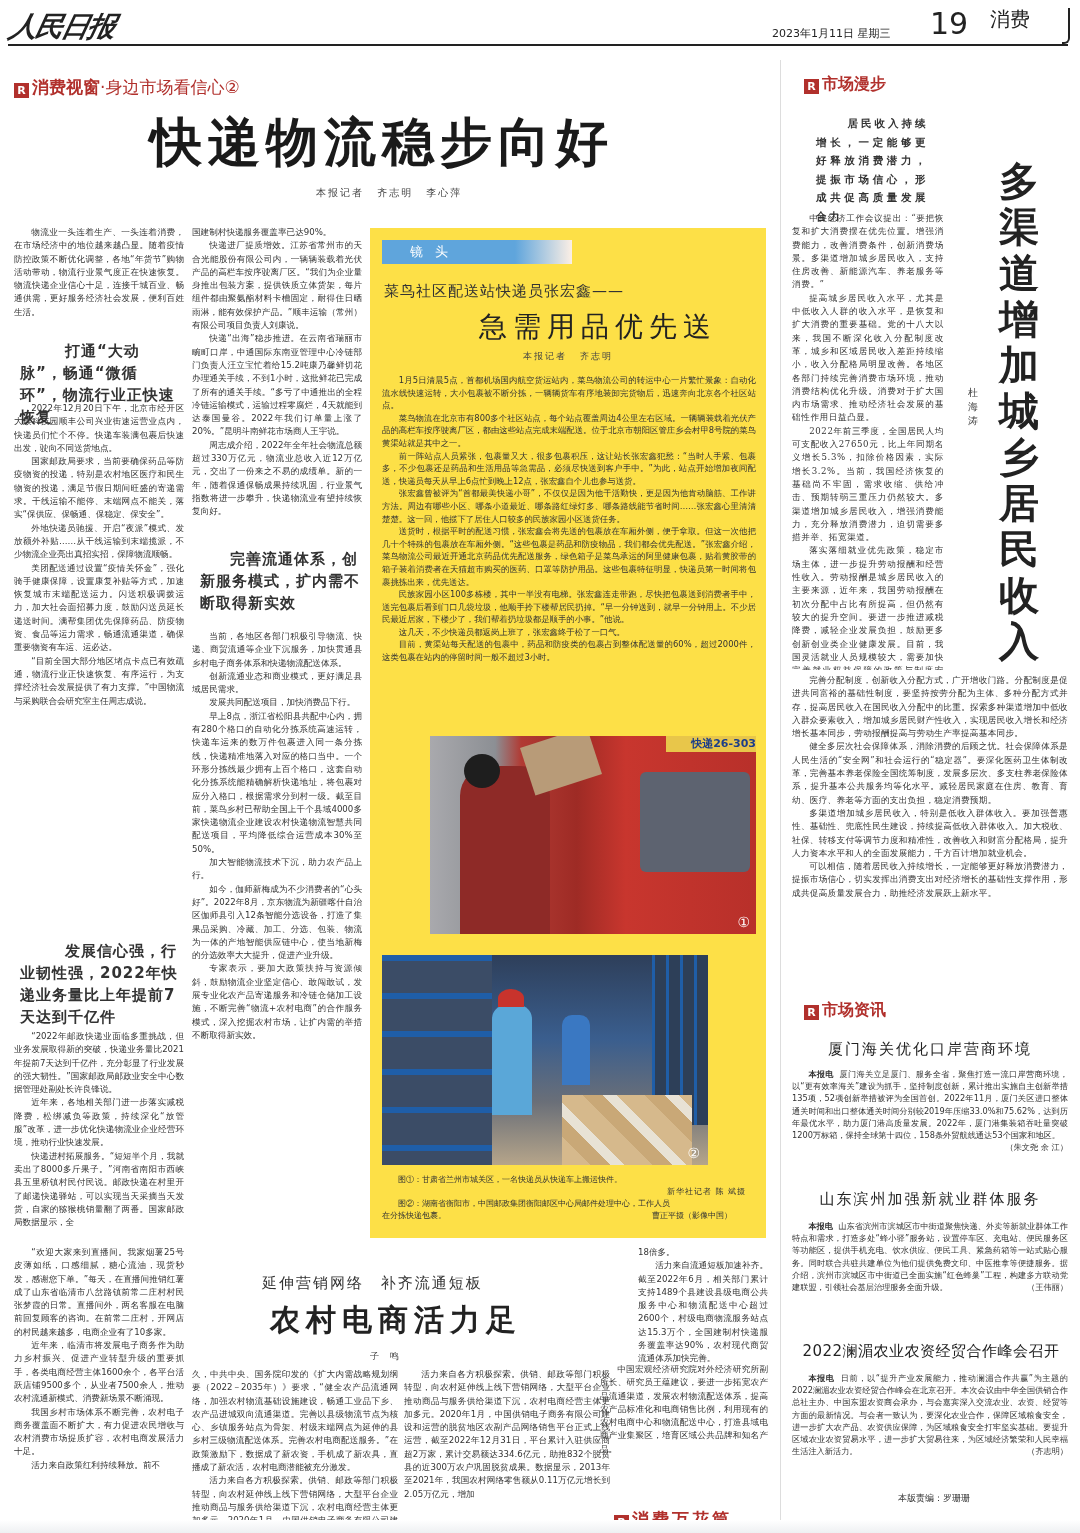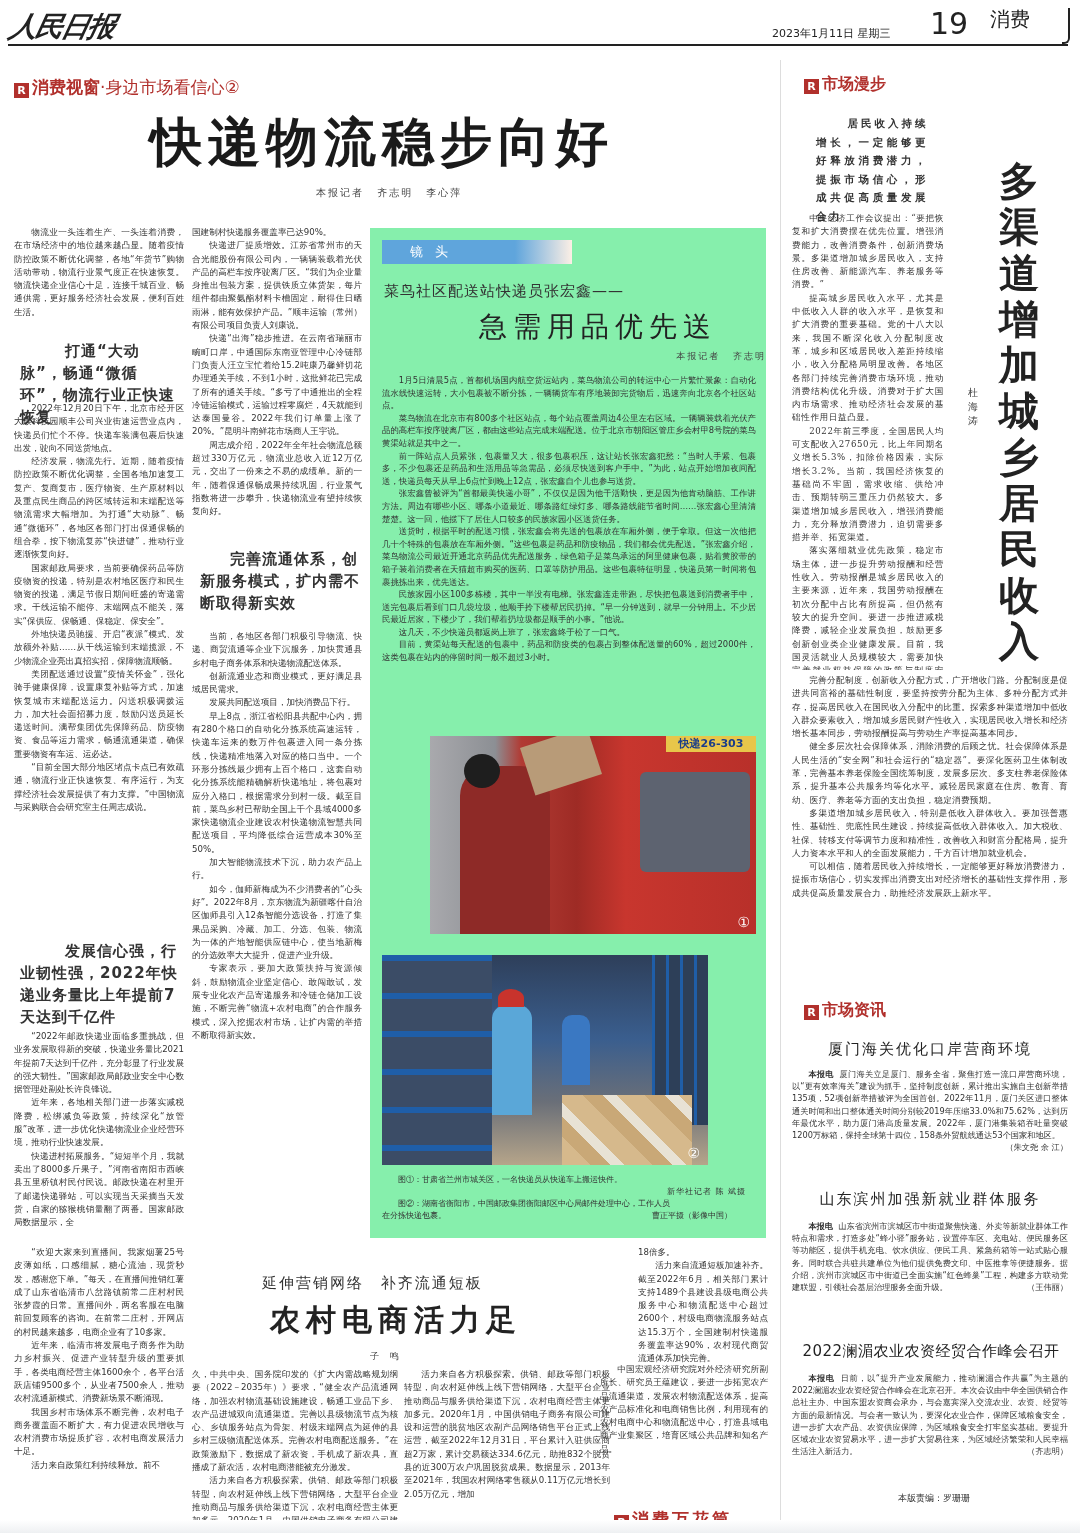--- a/index.html
+++ b/index.html
@@ -11,21 +11,21 @@
 .srif{font-family:"DejaVu Serif",serif}
 .masthead-rule{position:absolute;left:8px;right:12px;top:44px;height:2px;background:#222}
 .logo{position:absolute;left:10px;top:8px;font-size:28px;font-style:italic;font-weight:bold;font-family:"DejaVu Serif",serif;letter-spacing:-2px;transform:skewX(-12deg)}
 .date{position:absolute;left:772px;top:26px;font-size:11px;font-family:"DejaVu Sans",sans-serif}
 .pagenum{position:absolute;left:930px;top:6px;font-size:30px;font-family:"DejaVu Sans",sans-serif}
 .section{position:absolute;left:990px;top:6px;font-size:20px;font-family:"DejaVu Sans",sans-serif;font-weight:normal}
 .rmark{display:inline-block;width:15px;height:15px;background:#b1302c;color:#fff;font-size:11px;line-height:15px;text-align:center;font-weight:bold;font-family:"DejaVu Sans",sans-serif;margin-right:3px;vertical-align:-1px}
 .kicker{color:#b1302c;font-weight:bold;font-size:17px;font-family:"DejaVu Sans",sans-serif}
 .kicker-sub{color:#b1302c;font-weight:normal}
 .subhead{font-family:"DejaVu Sans",sans-serif;font-weight:bold;font-size:15px;line-height:22px;color:#333;letter-spacing:1px}
-.box{background:#86efac}
+.box{background:#fde047}
 .tag{background:linear-gradient(90deg,#5fa5dc 0%,#5fa5dc 70%,#fcefe5 100%);color:#fff;font-family:"DejaVu Sans",sans-serif;font-size:13px;padding-left:28px;letter-spacing:12px;line-height:24px}
 .photo{background:#888;overflow:hidden}
 .vrule{position:absolute;width:1px;background:#aaa}
 .redhead{color:#b1302c;font-weight:bold;font-size:16px;font-family:"DejaVu Sans",sans-serif}
 .newshead{font-family:"DejaVu Sans",sans-serif;font-size:15px;text-align:center;color:#222;letter-spacing:2px}
 </style>
 </head>
 <body>
 
 <div>
@@ -42,21 +42,20 @@
 </div>
 <div class="abs" style="left:150px;top:108px;font-family:'DejaVu Sans',sans-serif;font-weight:bold;font-size:52px;letter-spacing:6px;color:#1a1a1a">快递物流稳步向好</div>
 <div class="abs srif" style="left:316px;top:186px;font-size:10px;letter-spacing:2px;word-spacing:8px;color:#444">本报记者 齐志明 李心萍</div>
 
 <div class="abs txt" style="left:14px;top:226px;width:170px">
   <p>物流业一头连着生产、一头连着消费，在市场经济中的地位越来越凸显。随着疫情防控政策不断优化调整，各地“年货节”购物活动带动，物流行业景气度正在快速恢复。物流快递企业信心十足，连接千城百业、畅通供需，更好服务经济社会发展，便利百姓生活。</p>
 </div>
 <div class="abs subhead" style="left:20px;top:340px;width:160px;text-indent:3em">打通“大动脉”，畅通“微循环”，物流行业正快速恢复</div>
 <div class="abs txt" style="left:14px;top:402px;width:170px;height:528px;overflow:hidden">
   <p>2022年12月20日下午，北京市经开区大族科技园顺丰公司兴业街速运营业点内，快递员们忙个不停。快递车装满包裹后快速出发，驶向不同送货地点。</p>
-  <p>经济发展，物流先行。近期，随着疫情防控政策不断优化调整，全国各地加速复工复产、复商复市，医疗物资、生产原材料以及重点民生商品的跨区域转运和末端配送等物流需求大幅增加。为打通“大动脉”、畅通“微循环”，各地区各部门打出保通保畅的组合拳，按下物流复苏“快进键”，推动行业逐渐恢复向好。</p>
   <p>国家邮政局要求，当前要确保药品等防疫物资的投递，特别是农村地区医疗和民生物资的投递，满足节假日期间旺盛的寄递需求。干线运输不能停、末端网点不能关，落实“保供应、保畅通、保稳定、保安全”。</p>
   <p>外地快递员驰援、开启“夜派”模式、发放额外补贴……从干线运输到末端揽派，不少物流企业亮出真招实招，保障物流顺畅。</p>
   <p>美团配送通过设置“疫情关怀金”，强化骑手健康保障，设置康复补贴等方式，加速恢复城市末端配送运力。闪送积极调拨运力，加大社会面招募力度，鼓励闪送员延长递送时间。满帮集团优先保障药品、防疫物资、食品等运力需求，畅通流通渠道，确保重要物资有车运、运必达。</p>
   <p>“目前全国大部分地区堵点卡点已有效疏通，物流行业正快速恢复、有序运行，为支撑经济社会发展提供了有力支撑。”中国物流与采购联合会研究室主任周志成说。</p>
 </div>
 <div class="abs subhead" style="left:20px;top:940px;width:162px;text-indent:3em">发展信心强，行业韧性强，2022年快递业务量比上年提前7天达到千亿件</div>
 <div class="abs txt" style="left:14px;top:1030px;width:170px;height:200px;overflow:hidden">
   <p>“2022年邮政快递业面临多重挑战，但业务发展取得新的突破，快递业务量比2021年提前7天达到千亿件，充分彰显了行业发展的强大韧性。”国家邮政局邮政业安全中心数据管理处副处长许良锋说。</p>
   <p>近年来，各地相关部门进一步落实减税降费，松绑减负等政策，持续深化“放管服”改革，进一步优化快递物流业企业经营环境，推动行业快速发展。</p>
   <p>快递进村拓展服务。“短短半个月，我就卖出了8000多斤果子。”河南省南阳市西峡县五里桥镇村民付民说。邮政快递在村里开了邮递快递驿站，可以实现当天采摘当天发货，自家的猕猴桃销量翻了两番。国家邮政局数据显示，全</p>
@@ -76,35 +75,35 @@
   <p>早上8点，浙江省松阳县共配中心内，拥有280个格口的自动化分拣系统高速运转，快递车运来的数万件包裹进入同一条分拣线，快递精准地落入对应的格口当中。一个环形分拣线最少拥有上百个格口，这套自动化分拣系统能精确解析快递地址，将包裹对应分入格口，根据需求分到村一级。截至目前，菜鸟乡村已帮助全国上千个县域4000多家快递物流企业建设农村快递物流智慧共同配送项目，平均降低综合运营成本30%至50%。</p>
   <p>加大智能物流技术下沉，助力农产品上行。</p>
   <p>如今，伽师新梅成为不少消费者的“心头好”。2022年8月，京东物流为新疆喀什自治区伽师县引入12条智能分选设备，打造了集果品采购、冷藏、加工、分选、包装、物流为一体的产地智能供应链中心，使当地新梅的分选效率大大提升，促进产业升级。</p>
   <p>专家表示，要加大政策扶持与资源倾斜，鼓励物流企业坚定信心、敢闯敢试，发展专业化农产品寄递服务和冷链仓储加工设施，不断完善“物流+农村电商”的合作服务模式，深入挖掘农村市场，让扩内需的举措不断取得新实效。</p>
 </div>
 
 <div class="abs box" style="left:370px;top:228px;width:396px;height:1010px">
   <div class="tag abs" style="left:12px;top:12px;width:190px">镜头</div>
   <div class="abs" style="left:14px;top:54px;font-family:'DejaVu Sans',sans-serif;font-size:15px;letter-spacing:1px;color:#333">菜鸟社区配送站快递员张宏鑫——</div>
   <div class="abs srif" style="left:0;width:456px;text-align:center;top:80px;font-size:28px;font-weight:normal;letter-spacing:6px;color:#222">急需用品优先送</div>
-  <div class="abs srif" style="left:0;width:396px;text-align:right;top:122px;font-size:9px;letter-spacing:2px;word-spacing:8px;color:#444">本报记者 齐志明</div>
+  <div class="abs srif" style="left:0;width:396px;text-align:center;top:122px;font-size:9px;letter-spacing:2px;word-spacing:8px;color:#444">本报记者 齐志明</div>
   <div class="abs txt" style="left:12px;top:146px;width:374px;font-size:8.4px;line-height:12.6px">
     <p>1月5日清晨5点，首都机场国内航空货运站内，菜鸟物流公司的转运中心一片繁忙景象：自动化流水线快速运转，大小包裹被不断分拣，一辆辆货车有序地装卸完货物后，迅速奔向北京各个社区站点。</p>
     <p>菜鸟物流在北京市有800多个社区站点，每个站点覆盖周边4公里左右区域。一辆辆装载着光伏产品的高栏车按序驶离厂区，都由这些站点完成末端配送。位于北京市朝阳区管庄乡会村甲8号院的菜鸟黄渠站就是其中之一。</p>
     <p>前一阵站点人员紧张，包裹量又大，很多包裹积压，这让站长张宏鑫犯愁：“当时人手紧、包裹多，不少包裹还是药品和生活用品等急需品，必须尽快送到客户手中。”为此，站点开始增加夜间配送，快递员每天从早上6点忙到晚上12点，张宏鑫自个儿也参与送货。</p>
     <p>张宏鑫曾被评为“首都最美快递小哥”，不仅仅是因为他干活勤快，更是因为他肯动脑筋、工作讲方法。周边有哪些小区、哪条小道最近、哪条路红绿灯多、哪条路线能节省时间……张宏鑫心里清清楚楚。这一回，他揽下了居住人口较多的民族家园小区送货任务。</p>
     <p>送货时，根据平时的配送习惯，张宏鑫会将先送的包裹放在车厢外侧，便于拿取。但这一次他把几十个特殊的包裹放在车厢外侧。“这些包裹是药品和防疫物品，我们都会优先配送。”张宏鑫介绍，菜鸟物流公司最近开通北京药品优先配送服务，绿色箱子是菜鸟承运的阿里健康包裹，贴着黄胶带的箱子装着消费者在天猫超市购买的医药、口罩等防护用品。这些包裹特征明显，快递员第一时间将包裹挑拣出来，优先送达。</p>
     <p>民族家园小区100多栋楼，其中一半没有电梯。张宏鑫连走带跑，尽快把包裹送到消费者手中，送完包裹后看到门口几袋垃圾，他顺手拎下楼帮居民扔掉。“早一分钟送到，就早一分钟用上。不少居民最近居家，下楼少了，我们帮着扔垃圾都是顺手的小事。”他说。</p>
     <p>这几天，不少快递员都返岗上班了，张宏鑫终于松了一口气。</p>
     <p>目前，黄渠站每天配送的包裹中，药品和防疫类的包裹占到整体配送量的60%，超过2000件，这类包裹在站内的停留时间一般不超过3小时。</p>
   </div>
 
   <div class="abs photo" style="left:60px;top:508px;width:326px;height:198px;background:linear-gradient(90deg,#a9a9ad 0%,#8c8f94 20%,#b13a33 28%,#9e2b25 45%,#c8362e 60%,#b8302a 100%)">
     <div class="abs" style="left:210px;top:36px;width:110px;height:100px;background:#5d6370;border-radius:6px"></div>
-    <div class="abs" style="left:236px;top:0;width:90px;height:16px;background:#e8c64a;color:#1a3d8a;font-size:11px;font-weight:bold;text-align:center;line-height:16px;font-family:'DejaVu Sans',sans-serif">快递26-303</div>
+    <div class="abs" style="left:236px;top:0;width:90px;height:16px;background:#e8c64a;color:#1a3d8a;font-size:11px;font-weight:bold;text-align:right;line-height:16px;font-family:'DejaVu Sans',sans-serif">快递26-303</div>
     <div class="abs" style="left:30px;top:30px;width:90px;height:168px;background:#8e2a27;border-radius:30px 30px 0 0"></div>
     <div class="abs" style="left:34px;top:18px;width:36px;height:34px;background:#1e1e1e;border-radius:50%"></div>
     <div class="abs" style="left:96px;top:0;width:70px;height:50px;background:#b89b78;transform:rotate(-18deg)"></div>
     <div class="abs" style="right:6px;bottom:4px;color:#fff;font-size:14px">①</div>
   </div>
 
   <div class="abs photo" style="left:12px;top:727px;width:326px;height:210px;background:linear-gradient(180deg,#2e3f5a 0%,#3a5e8e 40%,#6a6f78 70%,#b6a58a 100%)">
     <div class="abs" style="left:0;top:0;width:110px;height:210px;background:repeating-linear-gradient(180deg,#1f5ea8 0,#1f5ea8 6px,#3b4c66 6px,#3b4c66 38px)"></div>
     <div class="abs" style="left:270px;top:0;width:56px;height:170px;background:repeating-linear-gradient(90deg,#1f5ea8 0,#1f5ea8 3px,#2d3f58 3px,#2d3f58 14px)"></div>
     <div class="abs" style="left:110px;top:50px;width:40px;height:110px;background:#5aa7d8;border-radius:14px 14px 0 0"></div>

